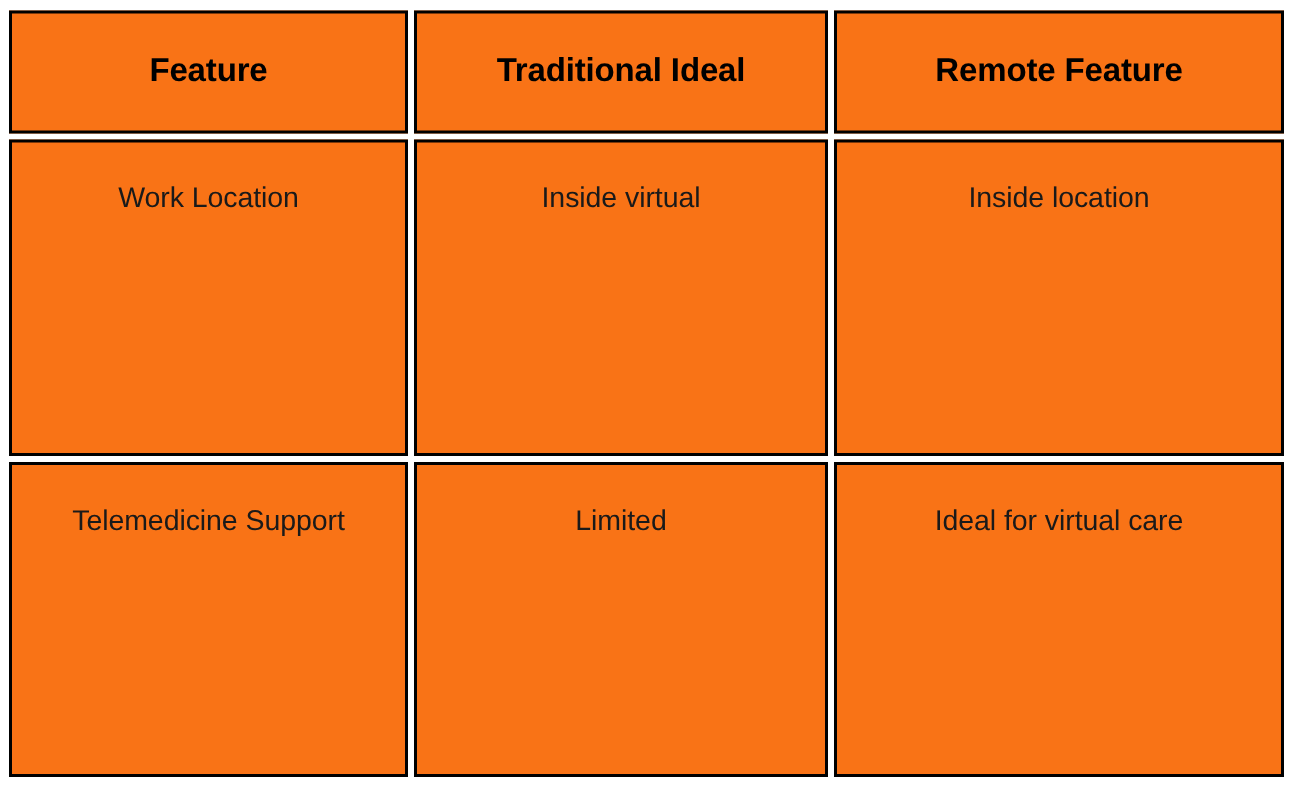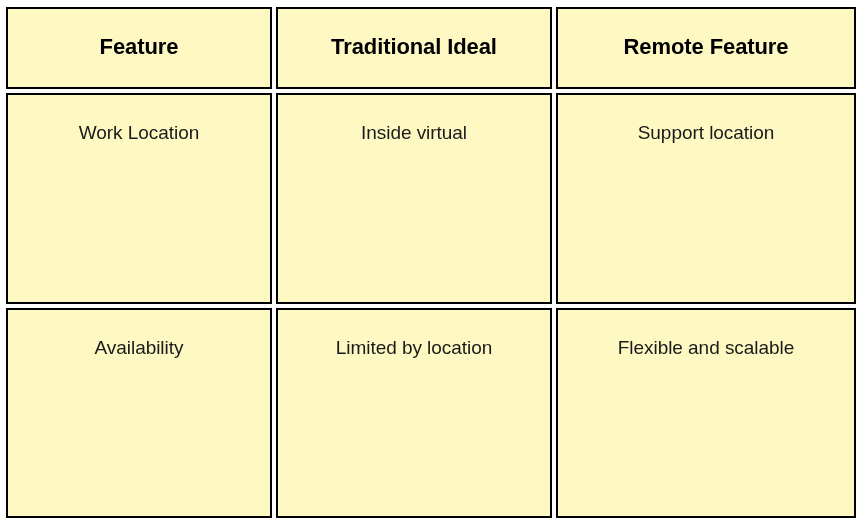--- a/index.html
+++ b/index.html
@@ -44,21 +44,21 @@
 
   table.comparison-table td,
   table.comparison-table th {
     border: 2px solid #000000;
     box-sizing: border-box;
     text-align: center;
     vertical-align: top;
     padding: 0;
     margin: 0;
     height: 82px;
-    background: #fef9c3;
+    background: #f97316;
     overflow: hidden;
   }
 
   
   .cell-inner {
     display: block;
     padding-top: 26px;
     padding-left: 8px;
     padding-right: 8px;
     line-height: 1.15;
@@ -110,29 +110,29 @@
     </thead>
     <tbody>
       <tr>
         <td>
           <span class="cell-inner">Work Location</span>
         </td>
         <td>
           <span class="cell-inner">Inside virtual</span>
         </td>
         <td>
-          <span class="cell-inner">Support location</span>
+          <span class="cell-inner">Inside location</span>
         </td>
       </tr>
       <tr>
         <td>
-          <span class="cell-inner">Availability</span>
+          <span class="cell-inner">Telemedicine Support</span>
         </td>
         <td>
-          <span class="cell-inner">Limited by location</span>
+          <span class="cell-inner">Limited</span>
         </td>
         <td>
-          <span class="cell-inner">Flexible and scalable</span>
+          <span class="cell-inner">Ideal for virtual care</span>
         </td>
       </tr>
     </tbody>
   </table>
 </div>
 
 </body></html>

